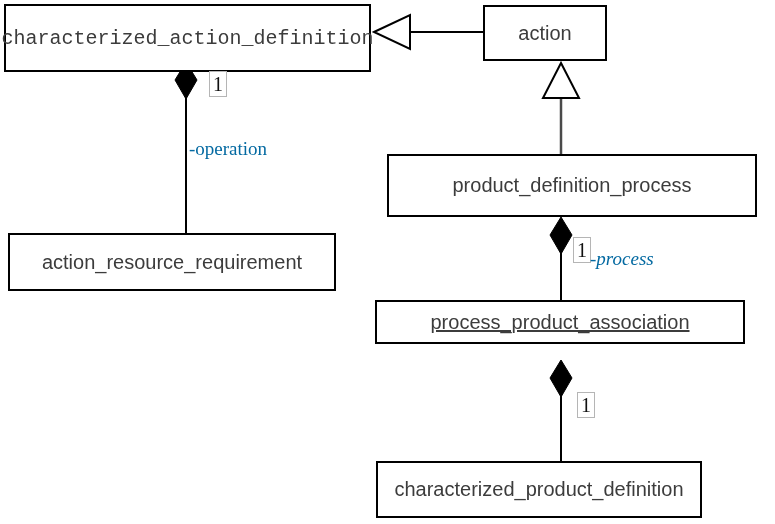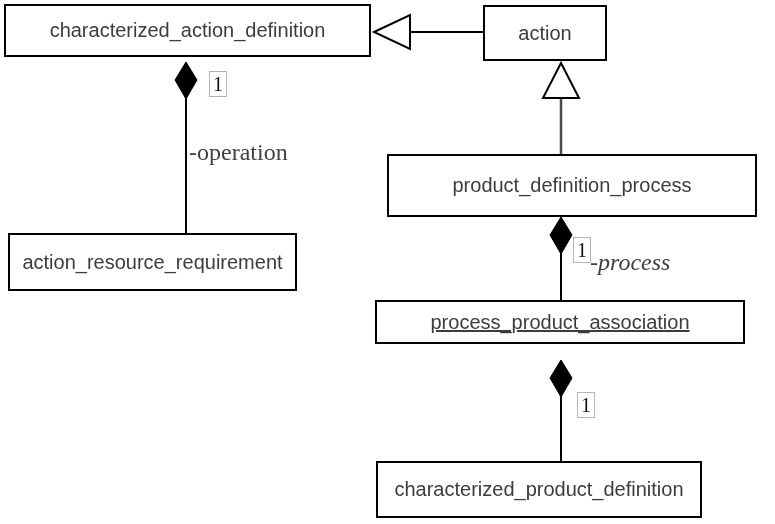--- a/index.html
+++ b/index.html
@@ -31,22 +31,22 @@
     align-items: center;
     justify-content: center;
     font-size: 20px;
     color: #3c3c3c;
     white-space: nowrap;
     text-align: center;
   }
   .edge-label {
     position: absolute;
     font-family: "Liberation Serif", serif;
-    font-size: 24px;
-    color: #404040;
+    font-size: 19px;
+    color: #0369a1;
     white-space: nowrap;
     line-height: 1.1;
   }
   .mult {
     position: absolute;
     font-family: "Liberation Serif", serif;
     font-size: 20px;
     color: #111111;
     border: 1px solid #b5b5b5;
     background: #ffffff;
@@ -70,27 +70,27 @@
     <line x1="186" y1="80" x2="186" y2="233" stroke="#000000" stroke-width="2"></line>
     <polygon points="186,62 197,80 186,99 175,80" fill="#000000" stroke="#000000" stroke-width="1"></polygon>
 
     <line x1="561" y1="235" x2="561" y2="300" stroke="#000000" stroke-width="2"></line>
     <polygon points="561,217 572,235 561,254 550,235" fill="#000000" stroke="#000000" stroke-width="1"></polygon>
 
     <line x1="561" y1="378" x2="561" y2="461" stroke="#000000" stroke-width="2"></line>
     <polygon points="561,360 572,378 561,397 550,378" fill="#000000" stroke="#000000" stroke-width="1"></polygon>
   </svg>
 
-  <div class="node" style="left:4px; top:4px; width:367px; height:53px;">characterized_action_definition</div>
+  <div class="node" style="left:4px; top:4px; width:367px; height:68px;font-family:Liberation Mono, monospace;">characterized_action_definition</div>
 
   <div class="node" style="left:483px; top:5px; width:124px; height:56px;">action</div>
 
   <div class="node" style="left:375px; top:154px; width:370px; height:63px;margin-left:12px;">product_definition_process</div>
 
-  <div class="node" style="left:8px; top:233px; width:289px; height:58px;">action_resource_requirement</div>
+  <div class="node" style="left:8px; top:233px; width:328px; height:58px;">action_resource_requirement</div>
 
   <div class="node" style="left:375px; top:300px; width:370px; height:44px;text-decoration:underline;">process_product_association</div>
 
   <div class="node" style="left:376px; top:461px; width:326px; height:57px;">characterized_product_definition</div>
 
   <span class="mult" style="left:209px; top:71px;">1</span>
 
   <span class="edge-label" style="left:189px; top:139px;">-operation</span>
 
   <span class="mult" style="left:573px; top:237px;">1</span>

